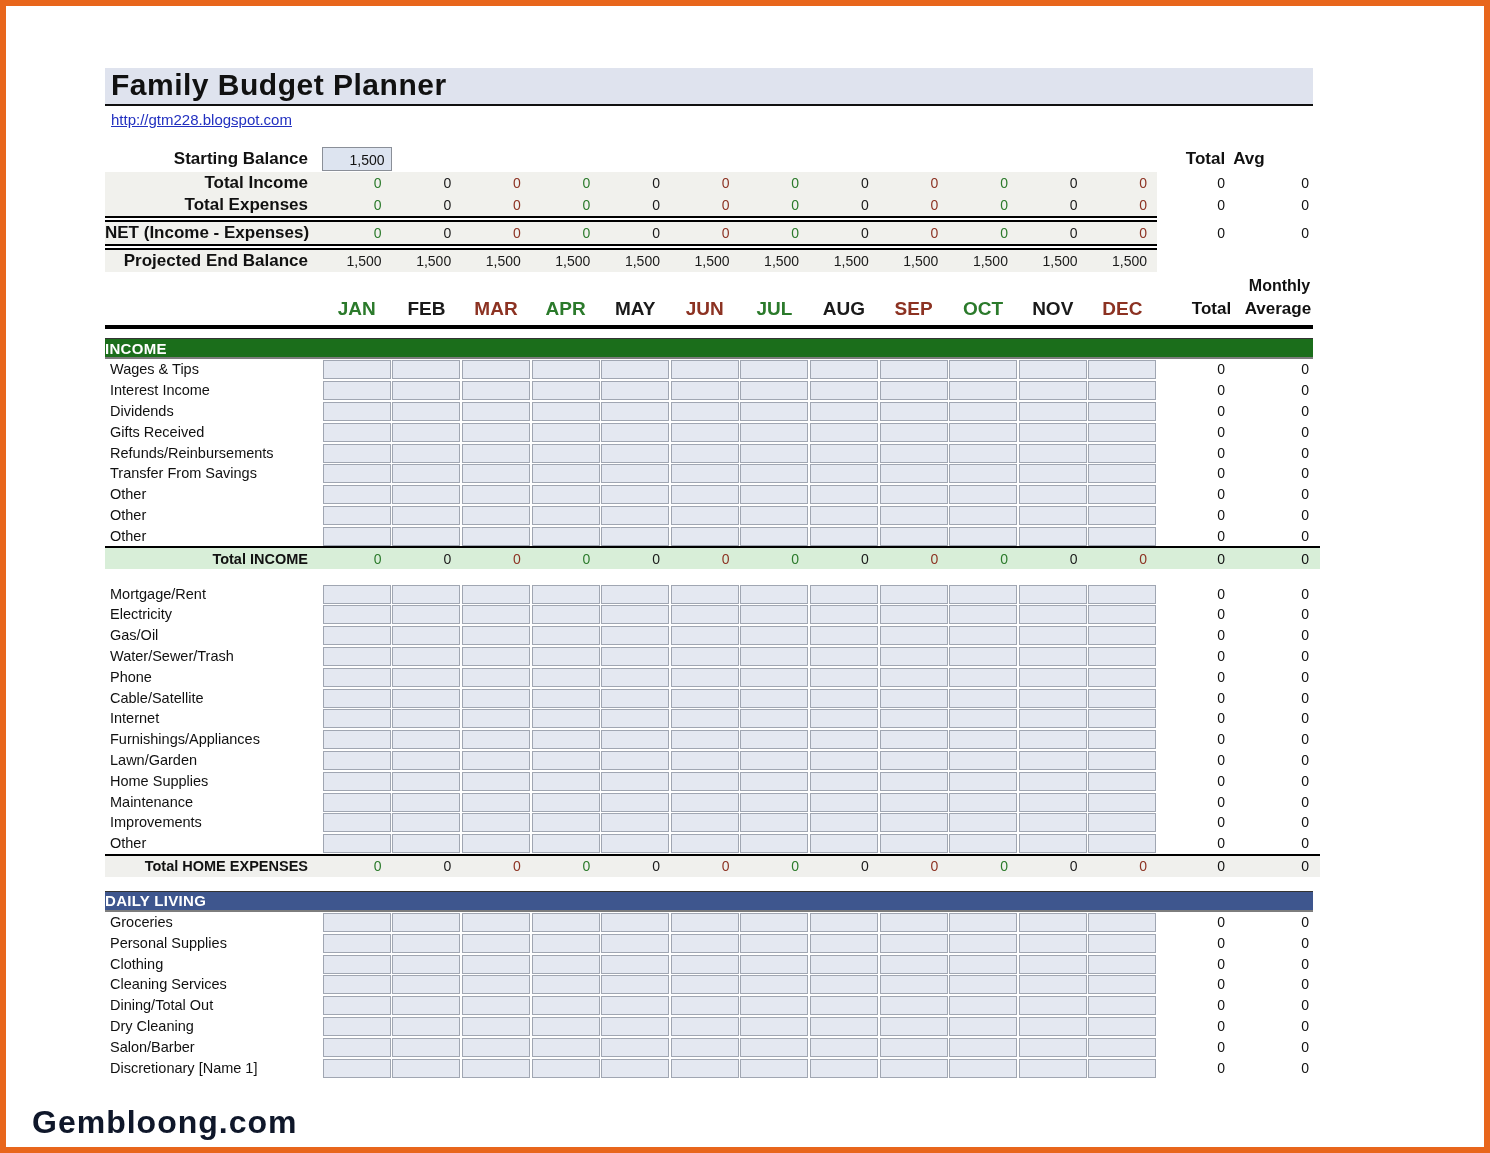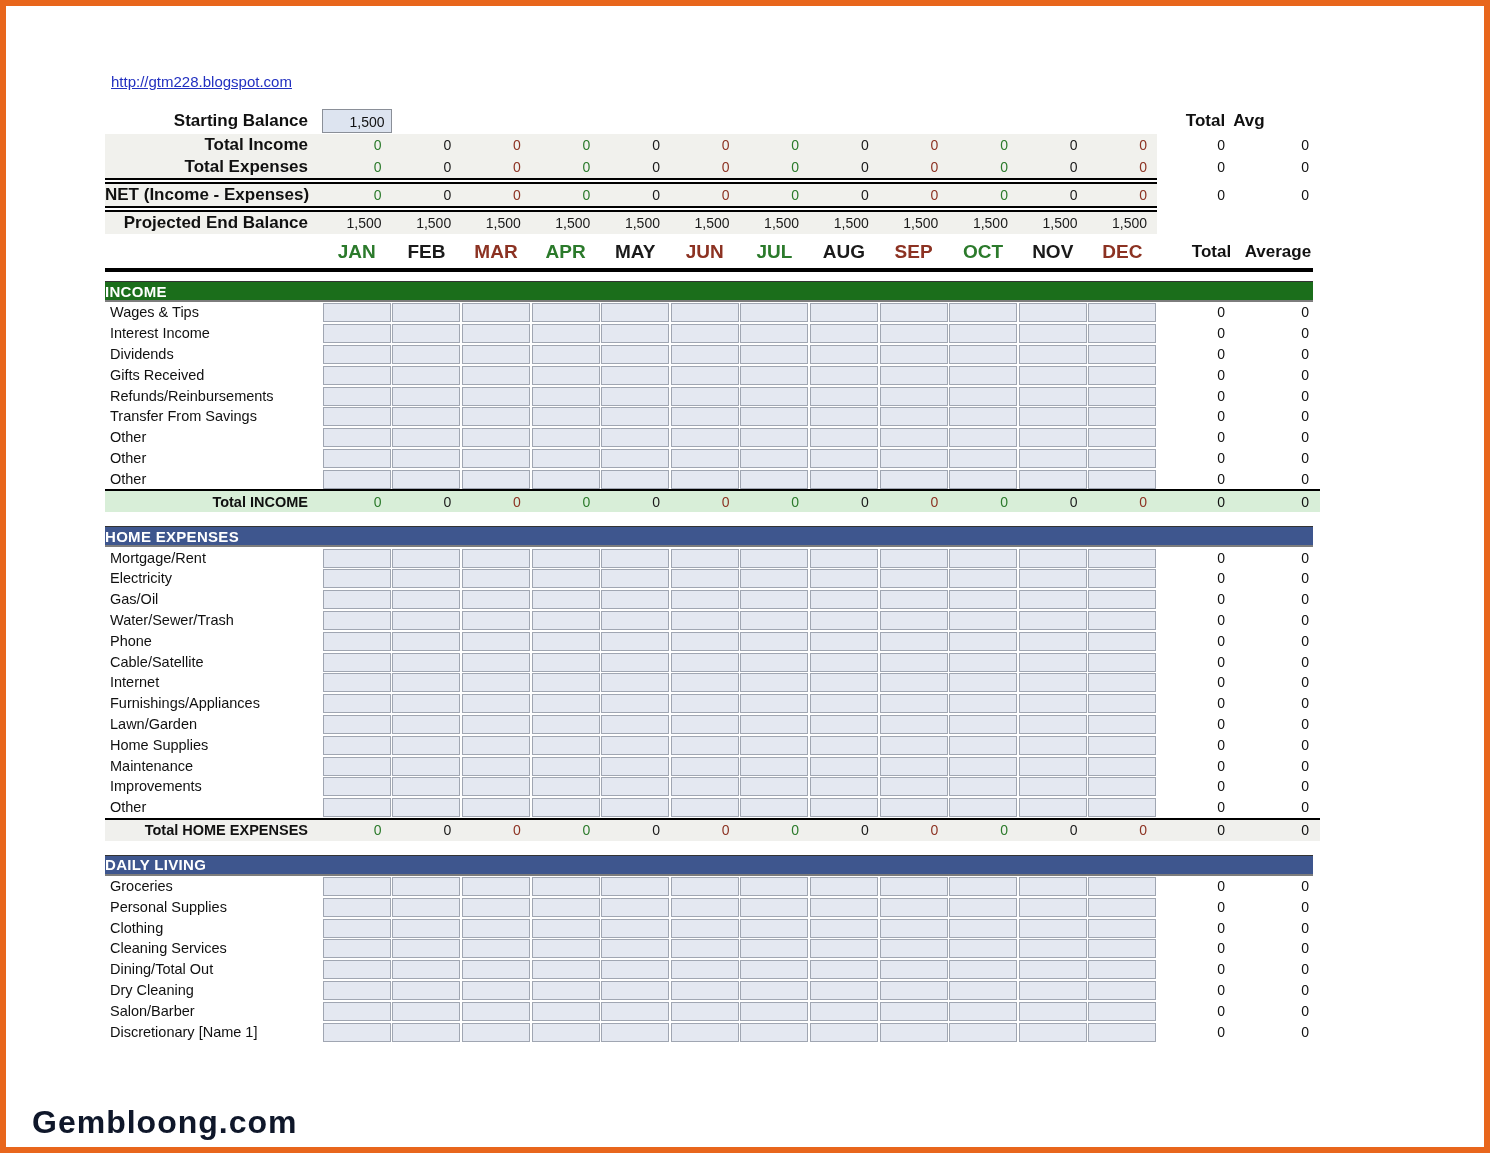--- a/index.html
+++ b/index.html
@@ -77,20 +77,23 @@
   .watermark {
     position: absolute; left: 26px; bottom: 6px;
     font-size: 32px; font-weight: bold; color: #0f172a; letter-spacing: 1px;
   }
 </style>
 </head>
 <body>
 
 <div class="content">
 
+  <div class="title-bar">
+    <span class="title-text">Family Budget Planner</span>
+  </div>
 
   <a class="link">http://gtm228.blogspot.com</a>
 
   <div class="grid-row sb-row">
     <div class="sb-label">Starting Balance</div>
     <div class="sb-input">1,500</div>
     <div class="th-total">Total</div>
     <div class="th-avg">Avg</div>
   </div>
 
@@ -165,20 +168,23 @@
         <div class="mval" style="color: rgb(26, 26, 26);">1,500</div>
         <div class="mval" style="color: rgb(26, 26, 26);">1,500</div>
         <div class="mval" style="color: rgb(26, 26, 26);">1,500</div>
         <div class="mval" style="color: rgb(26, 26, 26);">1,500</div>
         <div class="tval"></div>
         <div class="aval"></div>
       </div>
     </div>
 
   <div class="months-block">
+    <div class="grid-row monthly-line">
+      <div class="monthly-cell">Monthly</div>
+    </div>
     <div class="grid-row months-line" id="months-line">
         <div></div>
         <div class="month-cell" style="color: rgb(43, 122, 43);">JAN</div>
         <div class="month-cell" style="color: rgb(26, 26, 26);">FEB</div>
         <div class="month-cell" style="color: rgb(140, 50, 34);">MAR</div>
         <div class="month-cell" style="color: rgb(43, 122, 43);">APR</div>
         <div class="month-cell" style="color: rgb(26, 26, 26);">MAY</div>
         <div class="month-cell" style="color: rgb(140, 50, 34);">JUN</div>
         <div class="month-cell" style="color: rgb(43, 122, 43);">JUL</div>
         <div class="month-cell" style="color: rgb(26, 26, 26);">AUG</div>
@@ -365,23 +371,20 @@
           <div class="mval" style="color: rgb(140, 50, 34);">0</div>
           <div class="mval" style="color: rgb(43, 122, 43);">0</div>
           <div class="mval" style="color: rgb(26, 26, 26);">0</div>
           <div class="mval" style="color: rgb(140, 50, 34);">0</div>
           <div class="tval">0</div>
           <div class="aval">0</div>
         </div>
       </div>
       <div class="sec-gap"></div>
       <div class="sec">
-        <div class="sec-bar" style="background: rgb(62, 86, 142);">
-          <span>HOME EXPENSES</span>
-        </div>
         <div class="grid-row data-row">
           <div class="row-label">Mortgage/Rent</div>
           <div class="cell"></div>
           <div class="cell"></div>
           <div class="cell"></div>
           <div class="cell"></div>
           <div class="cell"></div>
           <div class="cell"></div>
           <div class="cell"></div>
           <div class="cell"></div>

